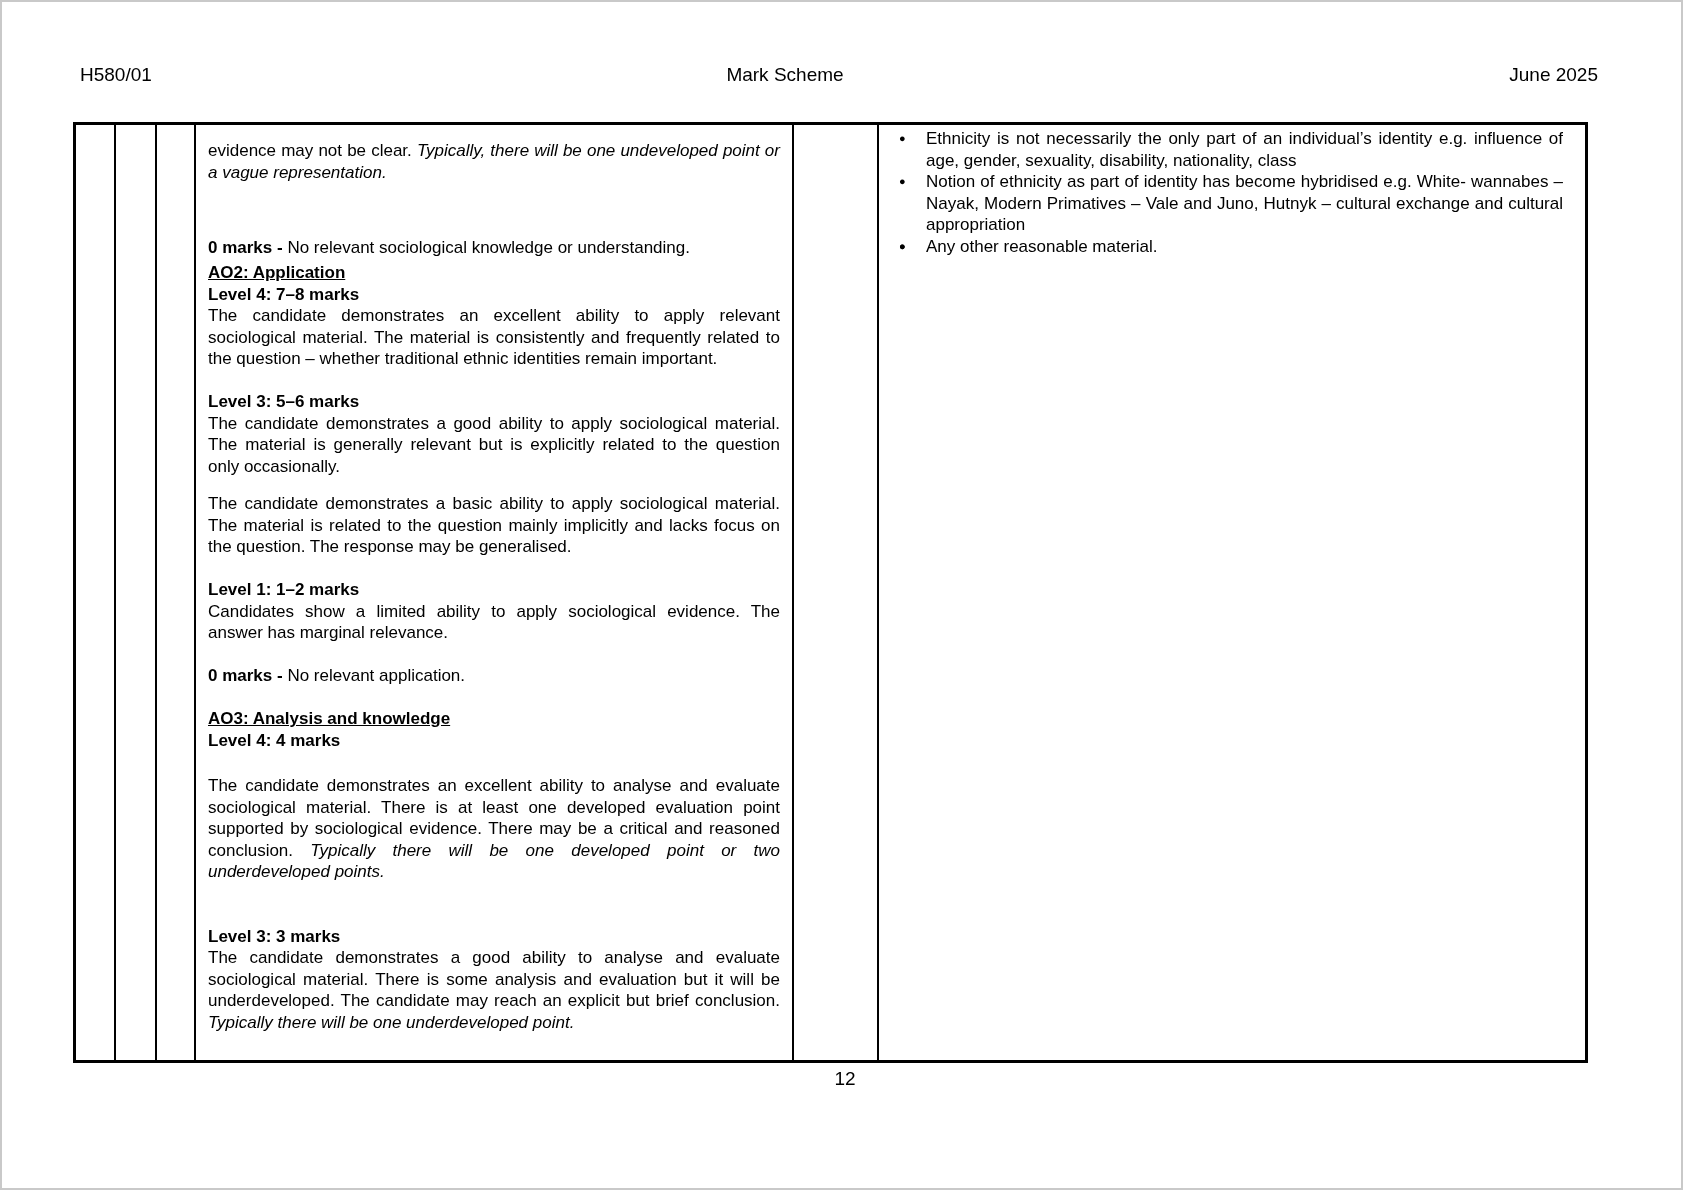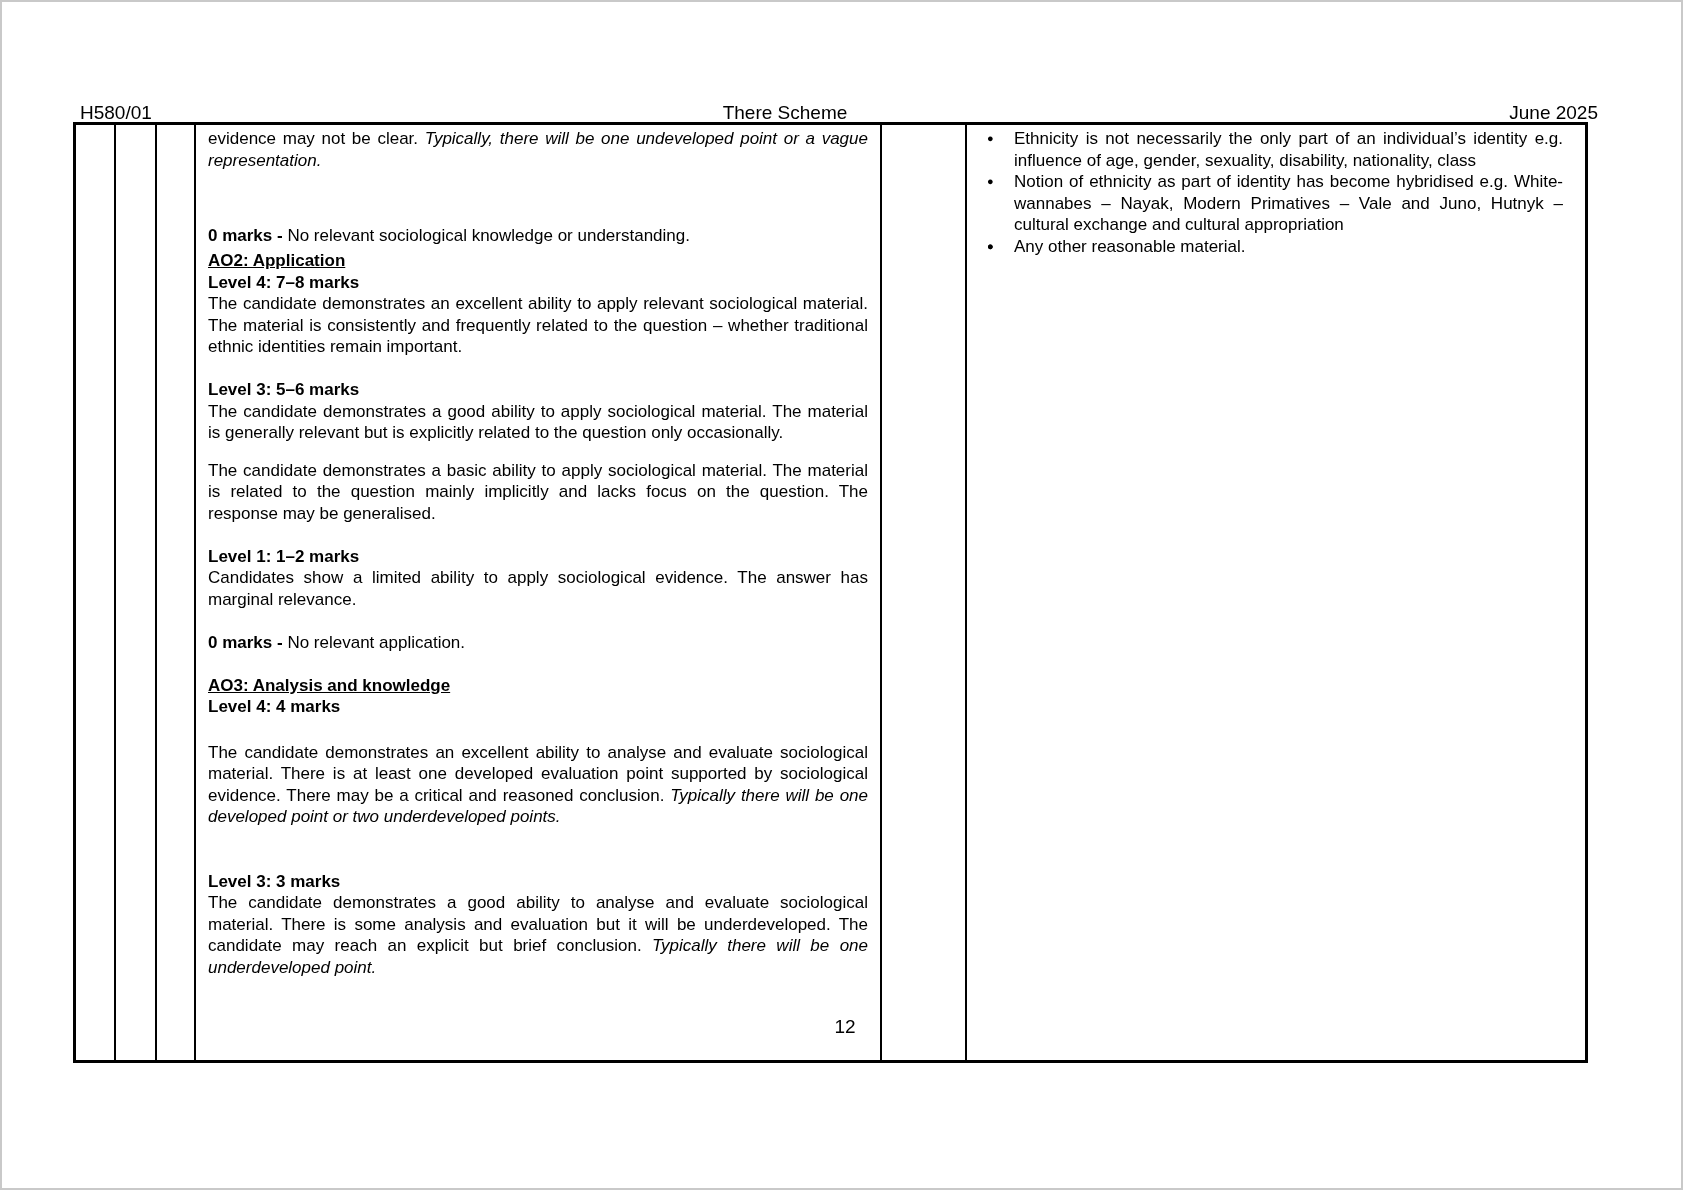--- a/index.html
+++ b/index.html
@@ -15,21 +15,21 @@
     color: #000000;
     overflow: hidden;
   }
   .page-frame {
     position: absolute;
     inset: 0;
     border: 2px solid #c9c9c9;
     pointer-events: none;
   }
   
-  .hdr { position: absolute; top: 64px; font-size: 19px; white-space: nowrap; margin-top: 38px; }
+  .hdr { position: absolute; top: 64px; font-size: 19px; white-space: nowrap; }
   .hdr-left  { left: 80px; }
   .hdr-center{ left: 785px; transform: translateX(-50%); }
   .hdr-right { left: 1598px; transform: translateX(-100%); }
 
   
   .mstable {
     position: absolute;
     left: 73px;
     top: 122px;
     width: 1515px;
@@ -41,22 +41,22 @@
   }
   .cell {
     box-sizing: border-box;
     border-right: 2px solid #000;
     height: 100%;
   }
   .c-n1 { width: 40px; }
   .c-n2 { width: 41px; }
   .c-n3 { width: 39px; }
   .c-main {
-    width: 686px;
-    padding: 3px 12px 0 12px;
+    width: 598px;
+    padding: 15px 12px 0 12px;
     font-size: 17px;
     line-height: 21.5px;
   }
   .c-marks { width: 85px; }
   .c-guidance {
     flex: 1;
     border-right: none;
     padding: 3px 22px 0 0;
     font-size: 17px;
     line-height: 21.5px;
@@ -79,33 +79,33 @@
   }
   .bullet-dot {
     position: absolute;
     left: 20px;
     top: 0;
   }
 
   
   .page-number {
     position: absolute;
-    top: 1016px;
+    top: 1068px;
     left: 845px;
     transform: translateX(-50%);
     font-size: 19px;
   }
 </style>
 </head>
 <body>
 
 <div class="page-frame"></div>
 
 <div class="hdr hdr-left">H580/01</div>
-<div class="hdr hdr-center">There Scheme</div>
+<div class="hdr hdr-center">Mark Scheme</div>
 <div class="hdr hdr-right">June 2025</div>
 
 <div class="mstable">
   <div class="cell c-n1"></div>
   <div class="cell c-n2"></div>
   <div class="cell c-n3"></div>
   <div class="cell c-main" id="main-column">
       <p class="para" style="margin-bottom: 53.75px;"><span>evidence may not be clear. </span><span class="i">Typically, there will be one undeveloped point or a vague representation.</span></p>
       <p class="para" style="margin-bottom: 4px;"><span class="b">0 marks - </span><span>No relevant sociological knowledge or understanding.</span></p>
       <p class="para"><span class="b u">AO2: Application</span></p>

